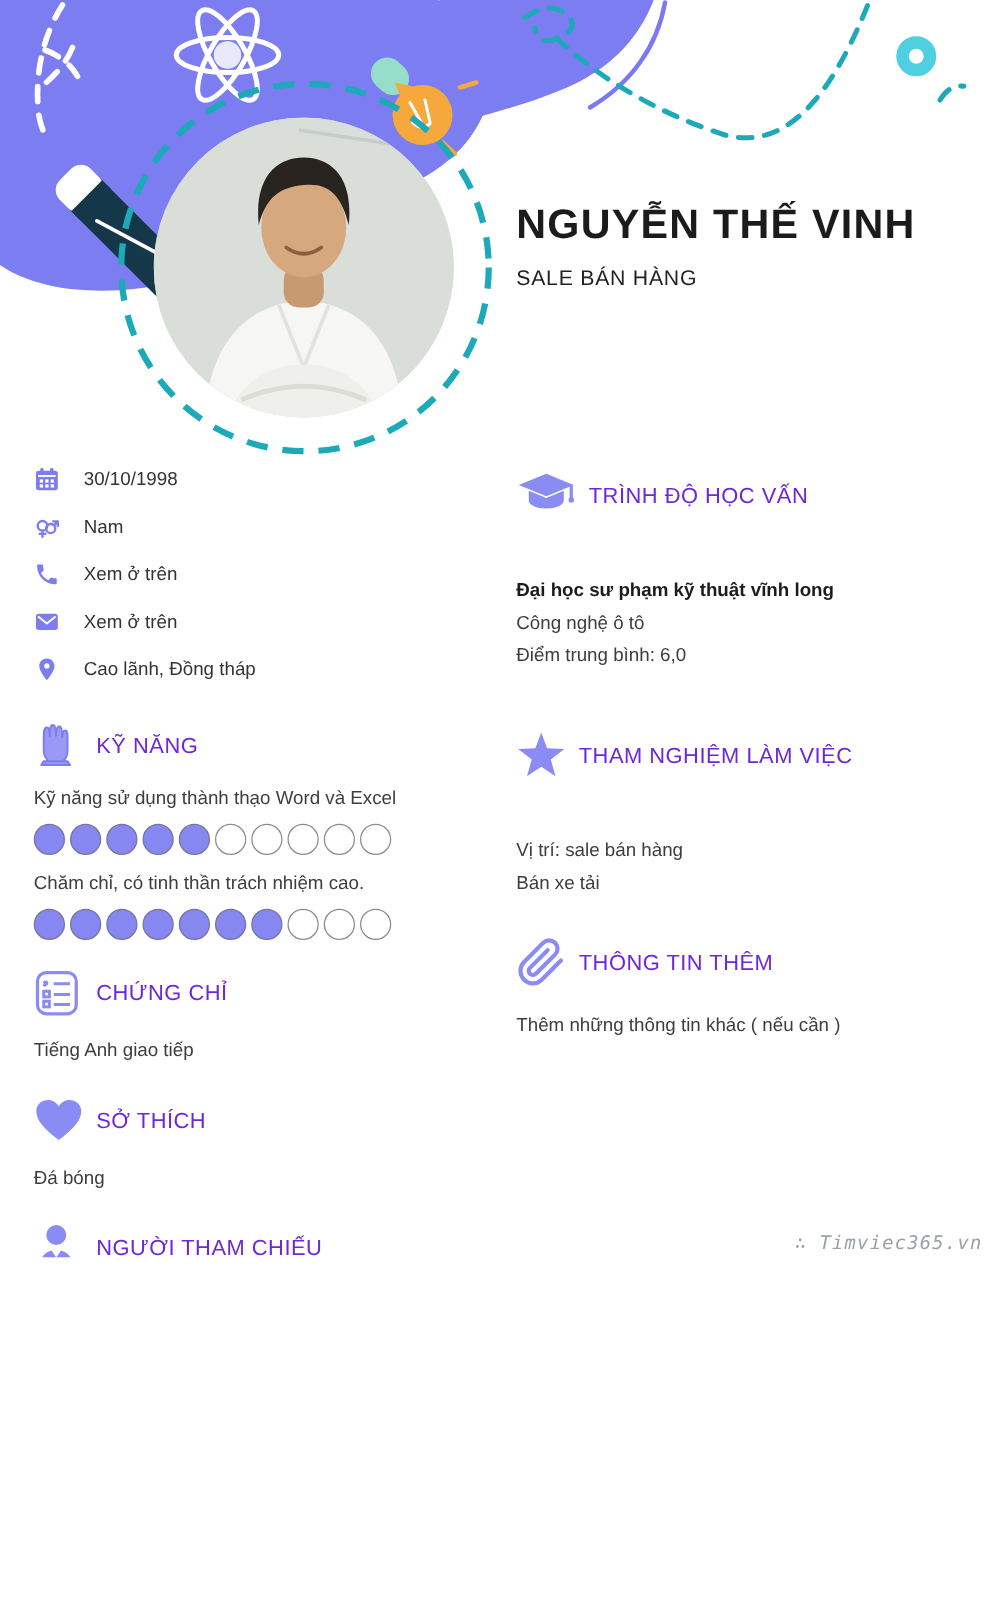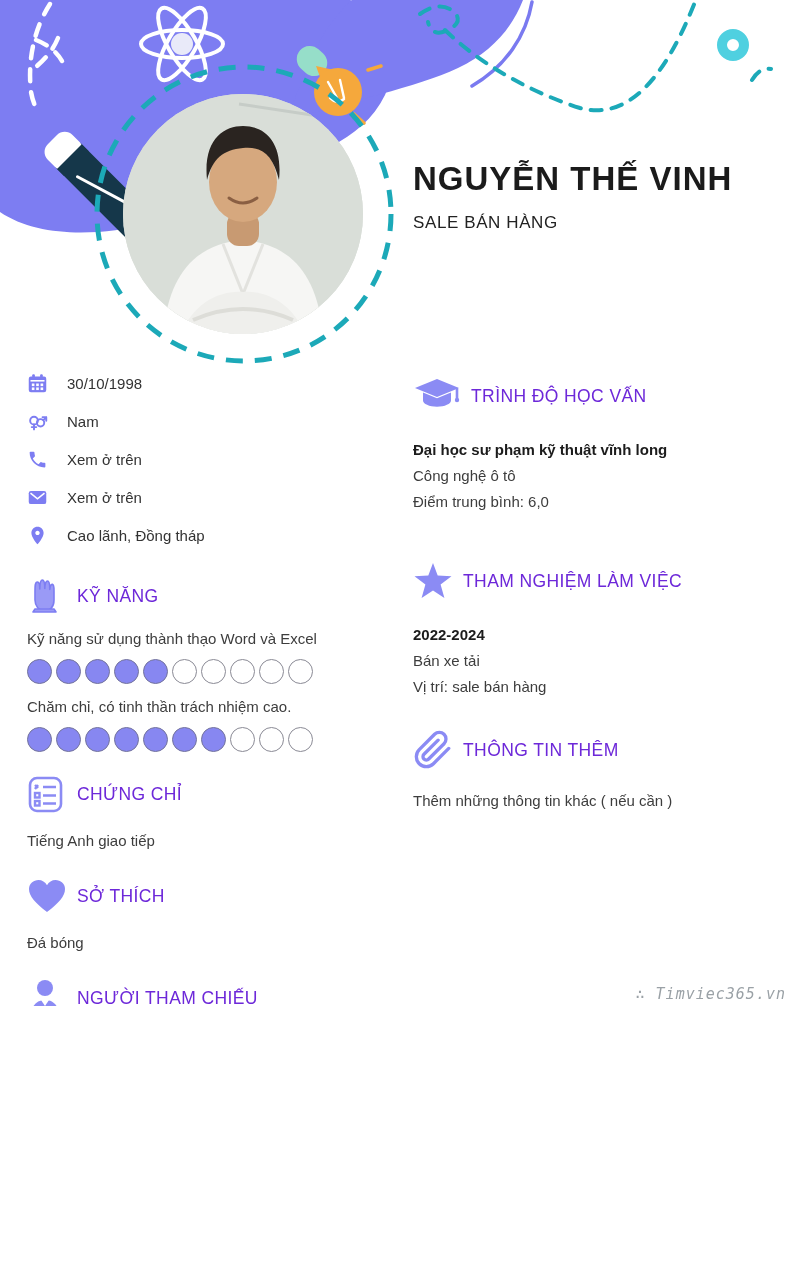--- a/index.html
+++ b/index.html
@@ -27,21 +27,21 @@
   .sec-title{font-size:17.5px;font-weight:normal;color:#6d28d9;letter-spacing:.4px;margin-left:8px;}
 
   .body-line{font-size:15px;color:#3d3d3d;line-height:26px;margin:0;}
   .body-line.bold{font-weight:bold;color:#1c1c1c;}
 
   .skill-label{font-size:15px;color:#3d3d3d;margin-top:14px;margin-bottom:12px;}
   .dots{display:flex;gap:4px;margin-bottom:10px;}
   .dot{width:25px;height:25px;border-radius:50%;background:#fff;border:1.5px solid #8a8a95;box-sizing:border-box;}
   .dot-filled{background:#8787f1;border-color:#74749c;}
 
-  .edu-block{margin-top:21px;}
+  .edu-block{margin-top:44px;}
   .gap-lg{height:46px;}
   .gap-md{height:30px;}
 
   .watermark{position:absolute;right:14px;bottom:3px;font-family:"DejaVu Sans Mono", monospace;font-size:15px;color:#9aa1a6;letter-spacing:1px;z-index:5;font-style:italic;}
 </style>
 </head>
 <body>
 
 <div class="page">
 
@@ -286,23 +286,22 @@
     <div class="gap-lg"></div>
     <div class="sec-head" style="margin-top:0">
       <span class="sec-icon">
         <svg width="40" height="38" viewBox="0 0 40 38">
           <path fill="#8b8bf4" d="M20,1 L24.7,13.6 L38.5,14.2 L27.6,22.6 L31.4,36 L20,28.4 L8.6,36 L12.4,22.6 L1.5,14.2 L15.3,13.6 Z"></path>
         </svg>
       </span>
       <span class="sec-title">THAM NGHIỆM LÀM VIỆC</span>
     </div>
     <div class="edu-block">
-      <p class="body-line bold">2022-2024</p>
+      <p class="body-line">Vị trí: sale bán hàng</p>
       <p class="body-line">Bán xe tải</p>
-      <p class="body-line">Vị trí: sale bán hàng</p>
     </div>
 
     <div class="gap-md"></div>
     <div class="sec-head" style="margin-top:0">
       <span class="sec-icon">
         <svg width="40" height="42" viewBox="0 0 24 24">
           <path fill="none" stroke="#8b8bf4" stroke-width="2" stroke-linecap="round" stroke-linejoin="round" d="M21.44 11.05l-9.19 9.19a6 6 0 0 1-8.49-8.49l9.19-9.19a4 4 0 0 1 5.66 5.66l-9.2 9.19a2 2 0 0 1-2.83-2.83l8.49-8.48"></path>
         </svg>
       </span>
       <span class="sec-title">THÔNG TIN THÊM</span>

